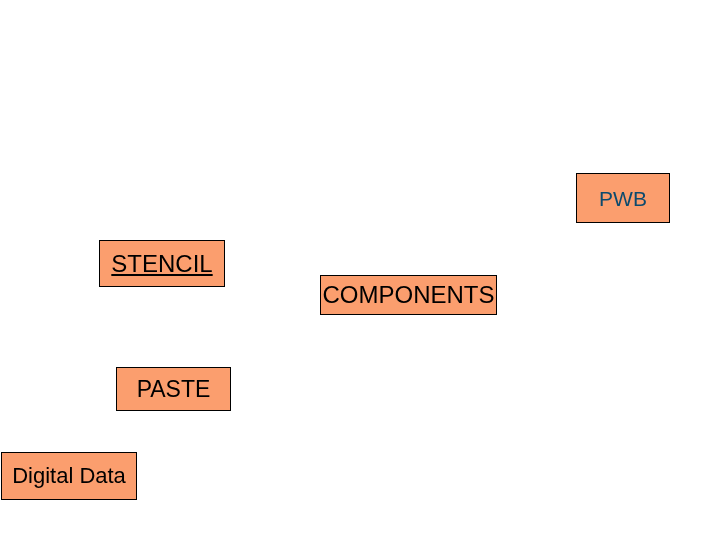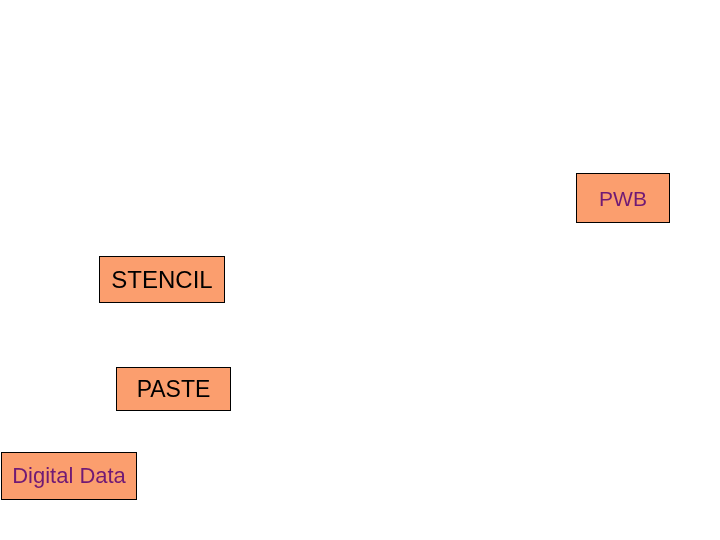--- a/index.html
+++ b/index.html
@@ -18,40 +18,43 @@
     position: absolute;
     border: 1px solid #000000;
     box-sizing: border-box;
     display: flex;
     align-items: center;
     justify-content: center;
     white-space: nowrap;
     line-height: 1;
   }
   .box-pwb        { left: 576px; top: 173px; width: 94px;  height: 50px; font-size: 21px; }
-  .box-stencil    { left: 99px;  top: 256px; width: 126px; height: 47px; font-size: 24px; }
+  .box-stencil    { left: 99px;  top: 240px; width: 126px; height: 47px; font-size: 24px; text-decoration: underline; }
   .box-components { left: 320px; top: 275px; width: 177px; height: 40px; font-size: 24px; }
   .box-paste      { left: 116px; top: 367px; width: 115px; height: 44px; font-size: 23px; }
   .box-digital    { left: 1px;   top: 452px; width: 136px; height: 48px; font-size: 22px; }
 </style>
 </head>
 <body>
 
 <div class="slide" style="background: rgb(255, 255, 255);">
 
-  <div class="box box-pwb" style="background: rgb(251, 158, 110); border-color: rgb(0, 0, 0); color: #701a75;">
+  <div class="box box-pwb" style="background: rgb(251, 158, 110); border-color: rgb(0, 0, 0); color: #0c4a6e;">
     <span>PWB</span>
   </div>
 
   <div class="box box-stencil" style="background: rgb(251, 158, 110); border-color: rgb(0, 0, 0); color: rgb(0, 0, 0);">
     <span>STENCIL</span>
   </div>
 
+  <div class="box box-components" style="background: rgb(251, 158, 110); border-color: rgb(0, 0, 0); color: rgb(0, 0, 0);">
+    <span>COMPONENTS</span>
+  </div>
 
   <div class="box box-paste" style="background: rgb(251, 158, 110); border-color: rgb(0, 0, 0); color: #000000;">
     <span>PASTE</span>
   </div>
 
-  <div class="box box-digital" style="background: rgb(251, 158, 110); border-color: rgb(0, 0, 0); color: #701a75;">
+  <div class="box box-digital" style="background: rgb(251, 158, 110); border-color: rgb(0, 0, 0); color: #000000;">
     <span>Digital Data</span>
   </div>
 
 </div>
 
 </body></html>

